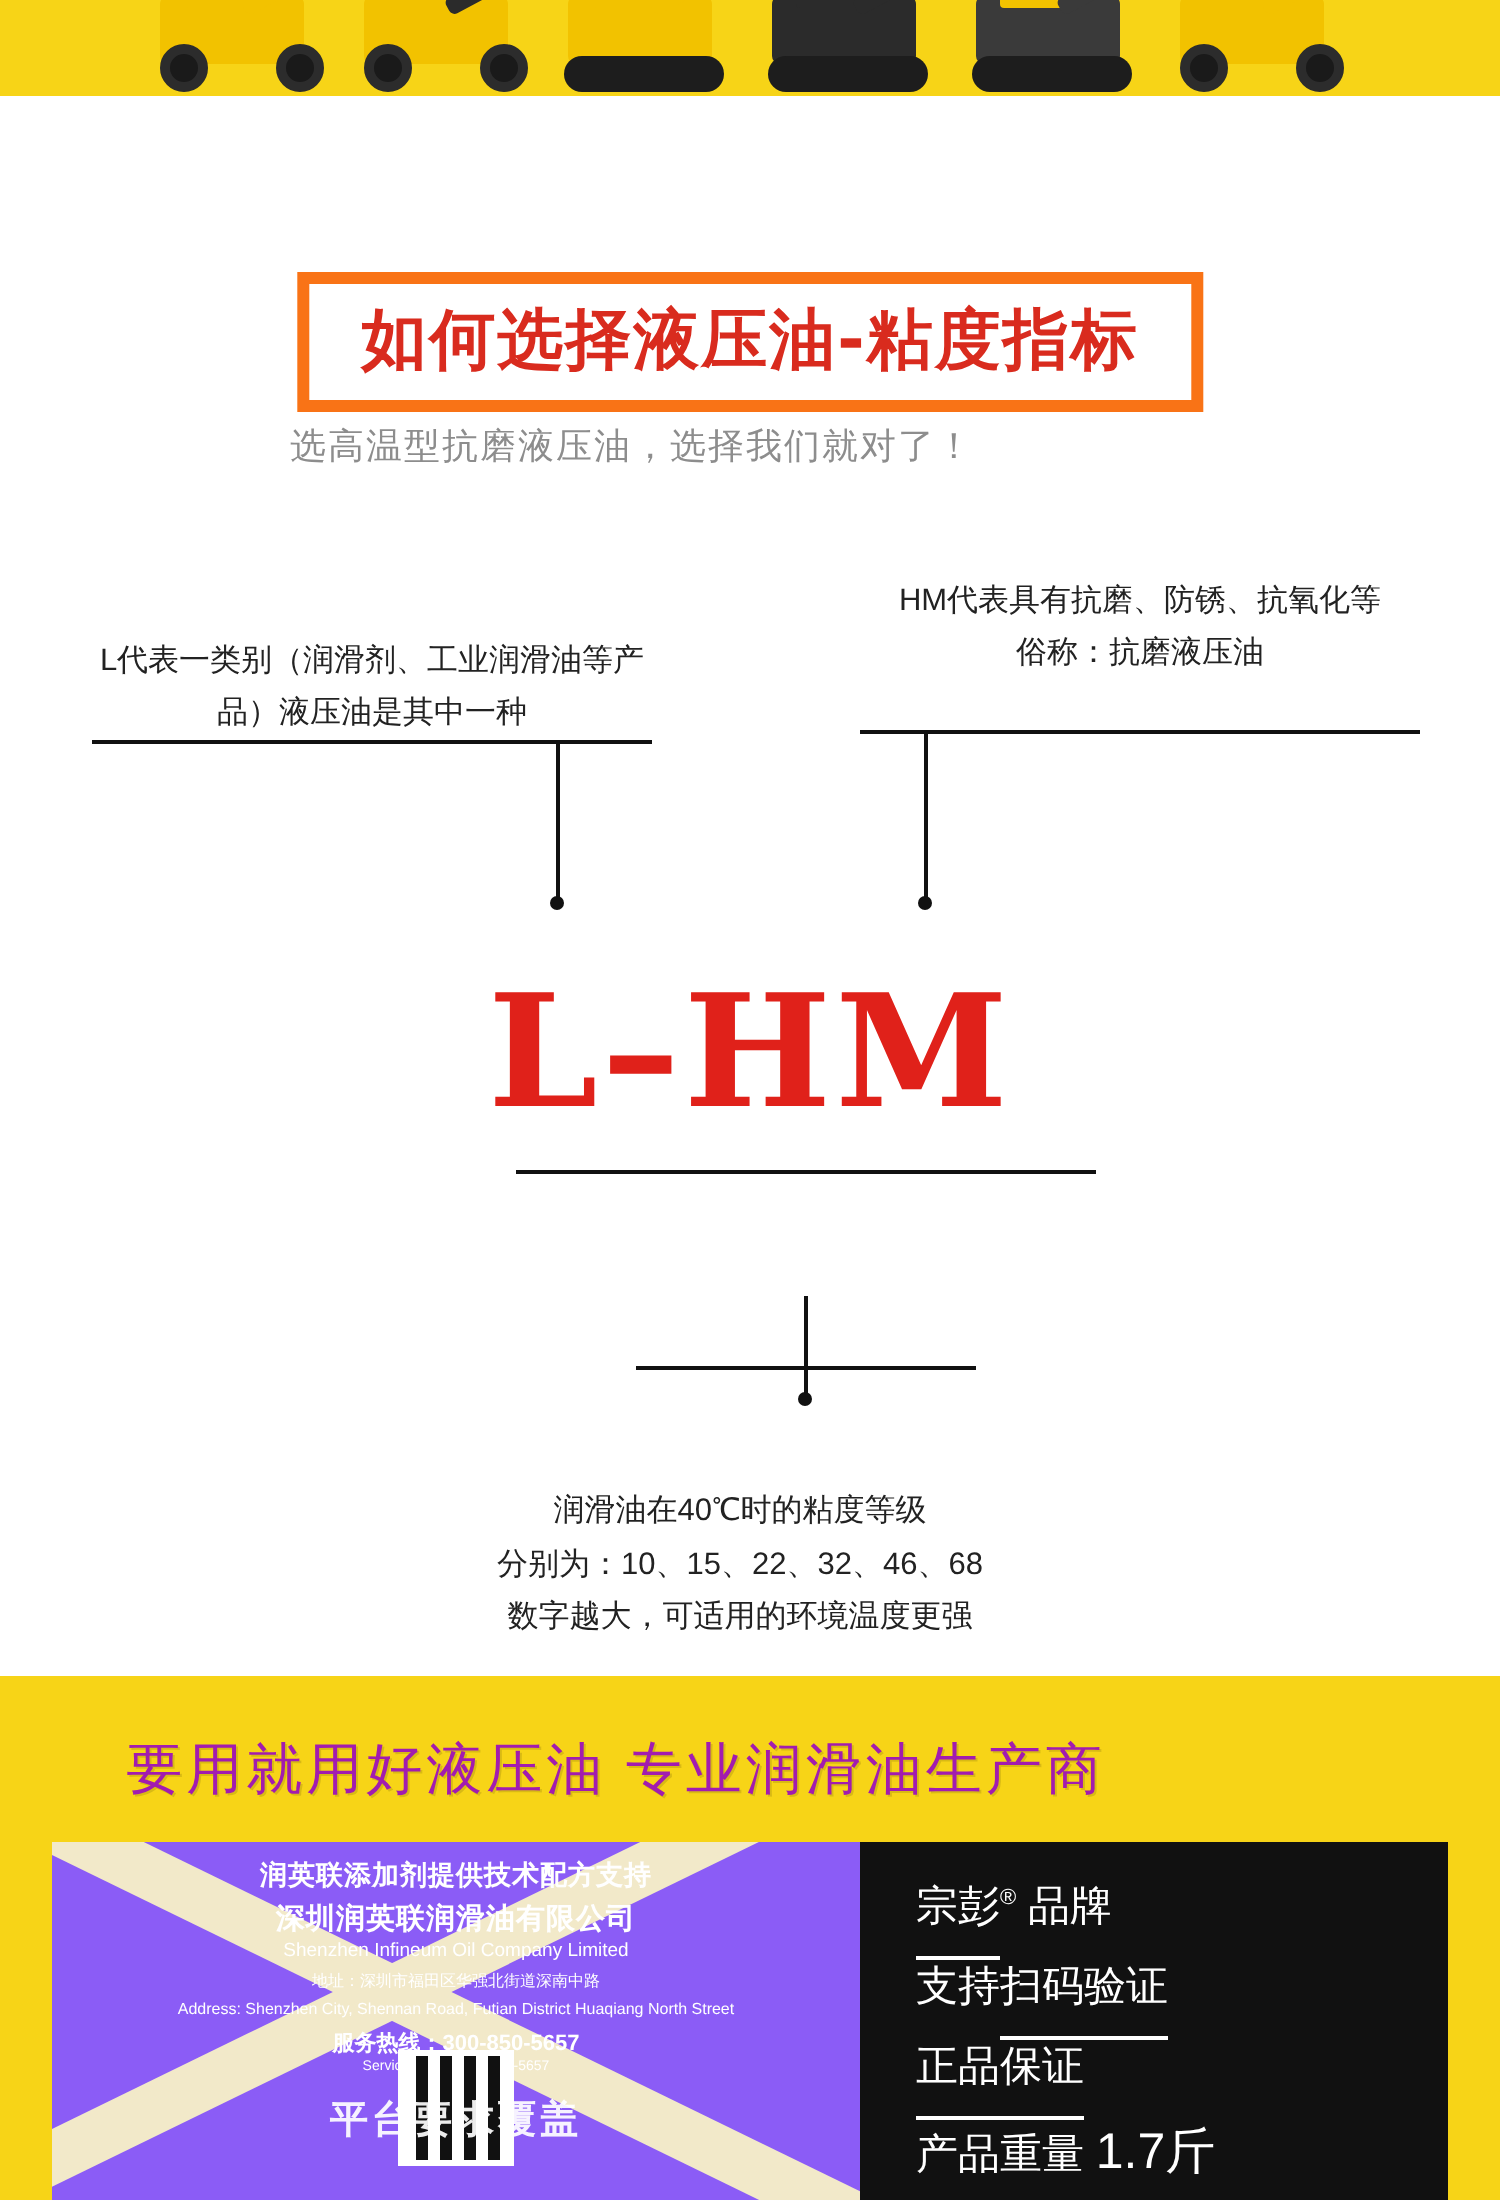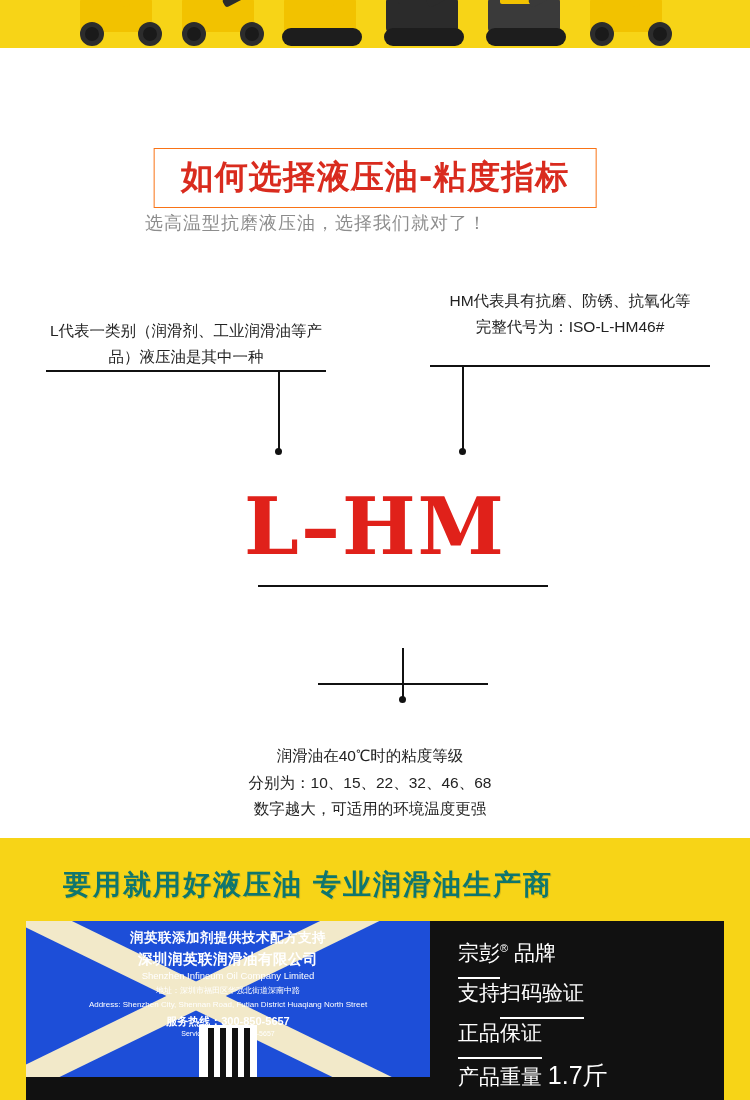--- a/index.html
+++ b/index.html
@@ -93,24 +93,24 @@
     position: absolute;
     top: 48px; left: 0;
     width: 750px;
     height: 790px;
     background: #ffffff;
   }
 
   
   .title-box {
     position: absolute;
-    top: 100px;
+    top: 88px;
     left: 50%;
     transform: translateX(-50%);
-    border: 1px solid #f97316;
+    border: 6px solid #f97316;
     padding: 10px 26px 12px 26px;
     box-sizing: border-box;
   }
   .title-text {
     font-family: "DejaVu Sans", "Liberation Sans", sans-serif;
     font-size: 33px;
     font-weight: bold;
     color: #d92b1e;
     letter-spacing: 1px;
     white-space: nowrap;
@@ -198,44 +198,44 @@
     width: 750px;
     height: 262px;
     background: #f7d417;
   }
   .band-title {
     position: absolute;
     top: 28px;
     width: 616px;
     text-align: center;
     font-size: 28px;
-    font-weight: bold;
-    color: #0f766e;
+    font-weight: normal;
+    color: #a21caf;
     letter-spacing: 2px;
     text-shadow: 1px 1px 0 rgba(0,0,0,0.12);
   }
 
   
   .black-box {
     position: absolute;
     top: 83px;
     left: 26px;
     width: 698px;
     height: 179px;
     background: #111111;
     overflow: hidden;
   }
 
   
   .bottle {
     position: absolute;
     top: 0; left: 0;
     width: 404px;
-    height: 156px;
-    background: #1d4ed8;
+    height: 179px;
+    background: #8b5cf6;
     overflow: hidden;
   }
   .bottle .stripe {
     position: absolute;
     background: #f2e9c9;
   }
   .bottle .stripe.a {
     width: 560px; height: 26px;
     top: 62px; left: -110px;
     transform: rotate(26deg);
@@ -364,21 +364,21 @@
 
   <div class="subtitle">选高温型抗磨液压油，选择我们就对了！</div>
 
   <div class="ann ann-left">L代表一类别（润滑剂、工业润滑油等产品）液压油是其中一种</div>
   <div class="rule" style="top:322px; left:46px; width:280px;"></div>
   <div class="vline" style="top:322px; left:278px; height:82px;"></div>
   <div class="dot" style="top:400px; left:275px;"></div>
 
   <div class="ann ann-right">
     <div>HM代表具有抗磨、防锈、抗氧化等</div>
-    <div>完整代号为：ISO-L-HM46#</div>
+    <div>俗称：抗磨液压油</div>
   </div>
   <div class="rule" style="top:317px; left:430px; width:280px;"></div>
   <div class="vline" style="top:317px; left:462px; height:88px;"></div>
   <div class="dot" style="top:400px; left:459px;"></div>
 
   <div class="code-top">L–HM</div>
   <div class="rule" style="top:537px; left:258px; width:290px;"></div>
 
   <div class="rule" style="top:635px; left:318px; width:170px;"></div>
   <div class="vline" style="top:600px; left:402px; height:52px;"></div>
@@ -402,20 +402,21 @@
       <div class="bottle-text">
         <div class="bt-l1">润英联添加剂提供技术配方支持</div>
         <div class="bt-l2">深圳润英联润滑油有限公司</div>
         <div class="bt-l3">Shenzhen Infineum Oil Company Limited</div>
         <div class="bt-l4">地址：深圳市福田区华强北街道深南中路</div>
         <div class="bt-l4">Address: Shenzhen City, Shennan Road, Futian District Huaqiang North Street</div>
         <div class="bt-l5">服务热线：300-850-5657</div>
         <div class="bt-l6">Service hotline: 400-850-5657</div>
       </div>
       <div class="qr"></div>
+      <div class="watermark">平台要求覆盖</div>
     </div>
 
     <div class="info-col">
       <div class="info-row">
         <span class="u-line">宗彭</span><span class="sup">®</span>
         <span>品牌</span>
       </div>
       <div class="info-row">
         <span>支持</span><span class="u-line">扫码验证</span>
       </div>

